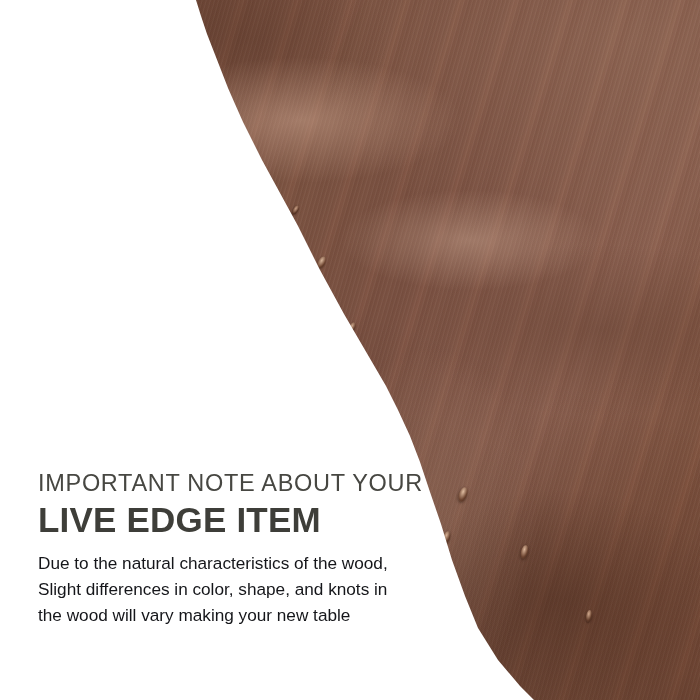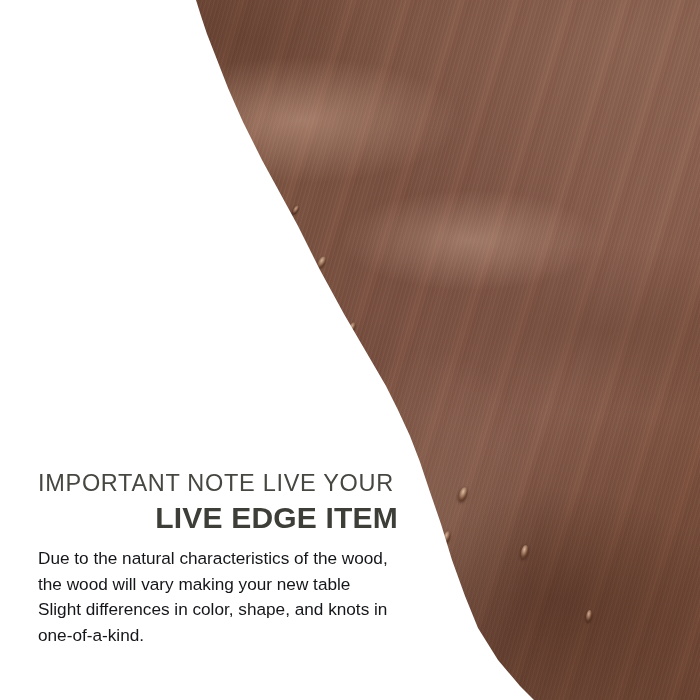--- a/index.html
+++ b/index.html
@@ -127,27 +127,26 @@
     margin:0;
     font-size:23.5px;
     font-weight:300;
     letter-spacing:.7px;
     color:#474742;
     line-height:1.12;
     white-space:nowrap;
   }
   #main-heading{
     margin:6px 0 0 0;
-    font-size:30px;
+    font-size:35px;
     font-weight:700;
     letter-spacing:.2px;
     color:#3e3e39;
     line-height:1.05;
     white-space:nowrap;
-    text-align:right;
   }
   #body-copy{
     margin:12px 0 8px 0;
     font-size:17.2px;
     font-weight:400;
     color:#15161a;
     line-height:1.50;
   }
   #body-copy .line{display:block;white-space:nowrap;}
 </style>
@@ -181,25 +180,24 @@
                 box-shadow:0 1px 3px rgba(30,14,6,.5);"></div>
     <div class="knot" style="left:586px;top:610px;width:6px;height:12px;transform:rotate(10deg);
                 background:radial-gradient(ellipse at 40% 32%, #d3ab8f, #613c2a 58%, #341d12 100%);
                 box-shadow:0 1px 2px rgba(30,14,6,.5);"></div>
     <div class="knot" style="left:293px;top:205px;width:5px;height:10px;transform:rotate(32deg);
                 background:radial-gradient(ellipse at 40% 35%, #c9a086, #5d3827 60%, #30190f 100%);
                 box-shadow:0 1px 2px rgba(30,14,6,.45);"></div>
   </div>
 
   <div id="text-block">
-    <h2 id="eyebrow-heading">IMPORTANT NOTE LIVE YOUR</h2>
+    <h2 id="eyebrow-heading">IMPORTANT NOTE ABOUT YOUR</h2>
 
     <h1 id="main-heading">LIVE EDGE ITEM</h1>
 
     <p id="body-copy">
       <span class="line">Due to the natural characteristics of the wood,</span>
+      <span class="line">Slight differences in color, shape, and knots in</span>
       <span class="line">the wood will vary making your new table</span>
-      <span class="line">Slight differences in color, shape, and knots in</span>
-      <span class="line">one-of-a-kind.</span>
     </p>
   </div>
 
 </div>
 
 </body></html>

